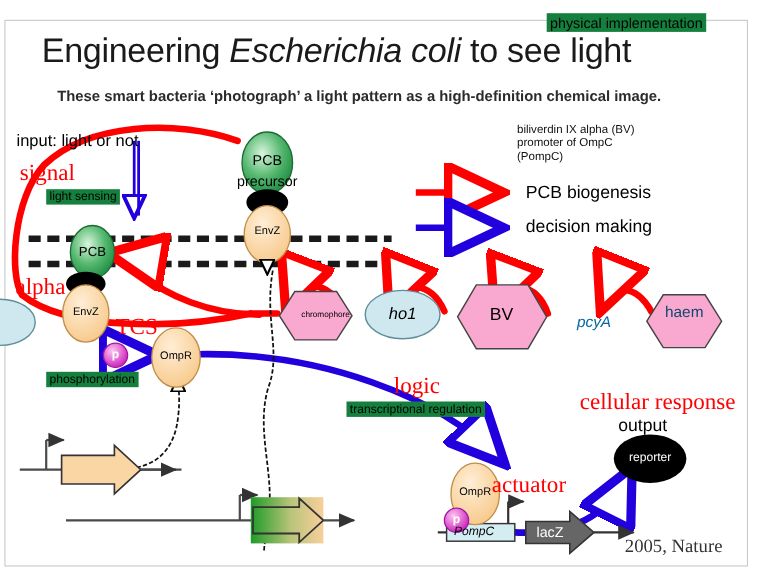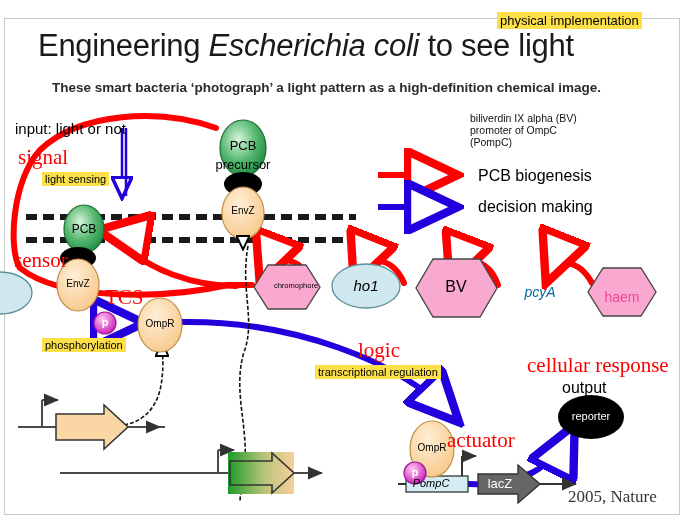--- a/index.html
+++ b/index.html
@@ -1,21 +1,21 @@
 <!DOCTYPE html>
 <html><head>
 <meta charset="utf-8">
 <style>
   html,body{margin:0;padding:0;background:#ffffff;}
   body{width:690px;height:522px;overflow:hidden;font-family:"Liberation Sans",sans-serif;}
   #slide{position:relative;width:690px;height:522px;background:#ffffff;box-sizing:border-box;}
   #frame{position:absolute;left:4px;top:18px;width:676px;height:497px;border:1px solid #c9c9c9;background:#ffffff;box-sizing:border-box;}
   #svgroot{position:absolute;left:0;top:0;width:690px;height:522px;}
   .abs{position:absolute;}
-  .hl{background:#fde047;color:#000;font-size:11px;padding:1px 3px;white-space:nowrap;}
+  .hl{background:#15803d;color:#000;font-size:11px;padding:1px 3px;white-space:nowrap;}
   .redserif{color:#ff0000;font-family:"Liberation Serif",serif;font-size:21px;white-space:nowrap;}
   .blk{color:#000;white-space:nowrap;}
   #title{left:38px;top:28px;font-size:31px;color:#1a1a1a;letter-spacing:-0.3px;white-space:nowrap;}
   #title i{font-style:italic;}
   #subtitle{left:52px;top:80px;font-size:13.5px;color:#2b2b2b;font-weight:bold;white-space:nowrap;}
   #physimpl{left:497px;top:12px;font-size:13px;font-weight:normal;}
   #sidenote{left:470px;top:112px;font-size:10.5px;color:#111;line-height:12px;white-space:nowrap;}
   #legtxt1{left:478px;top:167px;font-size:16px;}
   #legtxt2{left:478px;top:198px;font-size:16px;}
   #inputlbl{left:15px;top:120px;font-size:15px;}
@@ -173,21 +173,21 @@
     <div>promoter of OmpC</div>
     <div>(PompC)</div>
   </div>
 
   <div class="abs blk" id="legtxt1">PCB biogenesis</div>
   <div class="abs blk" id="legtxt2">decision making</div>
 
   <div class="abs blk" id="inputlbl">input: light or not</div>
   <div class="abs redserif" id="signallbl">signal</div>
   <div class="abs hl" id="lightsens">light sensing</div>
-  <div class="abs redserif" id="sensorlbl">sensor</div>
+  <div class="abs redserif" id="sensorlbl">alpha</div>
   <div class="abs redserif" id="tcslbl">TCS</div>
   <div class="abs hl" id="phoslbl">phosphorylation</div>
   <div class="abs redserif" id="logiclbl">logic</div>
   <div class="abs hl" id="transreg">transcriptional regulation</div>
   <div class="abs redserif" id="cellresp">cellular response</div>
   <div class="abs blk" id="outputlbl">output</div>
   <div class="abs redserif" id="actuatorlbl">actuator</div>
   <div class="abs" id="naturelbl">2005, Nature</div>
 
   <div class="nodetxt" style="left:64px;top:222px;width:40px;font-size:12px;color:#000;">PCB</div>
@@ -200,14 +200,14 @@
   <div class="nodetxt" style="left:410px;top:442px;width:44px;font-size:10px;color:#000;">OmpR</div>
   <div class="nodetxt" style="left:408px;top:466px;width:14px;font-size:11px;font-weight:bold;color:#fff;">p</div>
   <div class="nodetxt" style="left:408px;top:477px;width:46px;font-size:11px;color:#000;font-style:italic;">PompC</div>
   <div class="nodetxt" style="left:481px;top:476px;width:38px;font-size:13px;color:#fff;">lacZ</div>
   <div class="nodetxt" style="left:561px;top:410px;width:60px;font-size:11px;color:#fff;">reporter</div>
 
   <div class="nodetxt" style="left:254px;top:281px;width:84px;font-size:7.5px;color:#000;">chromophore</div>
   <div class="nodetxt" style="left:338px;top:277px;width:56px;font-size:15px;font-style:italic;color:#000;">ho1</div>
   <div class="nodetxt" style="left:432px;top:278px;width:48px;font-size:16px;color:#000;">BV</div>
   <div class="nodetxt" style="left:512px;top:284px;width:56px;font-size:14px;font-style:italic;color:#0369a1;">pcyA</div>
-  <div class="nodetxt" style="left:597px;top:289px;width:50px;font-size:14px;color:#ec4899;">haem</div>
+  <div class="nodetxt" style="left:597px;top:275px;width:50px;font-size:14px;color:#0c4a6e;">haem</div>
 </div>
 
 </body></html>

